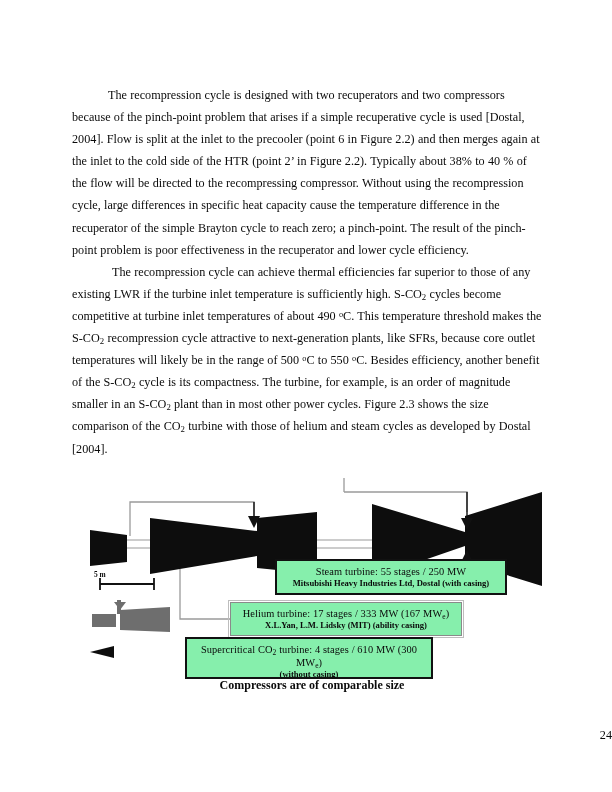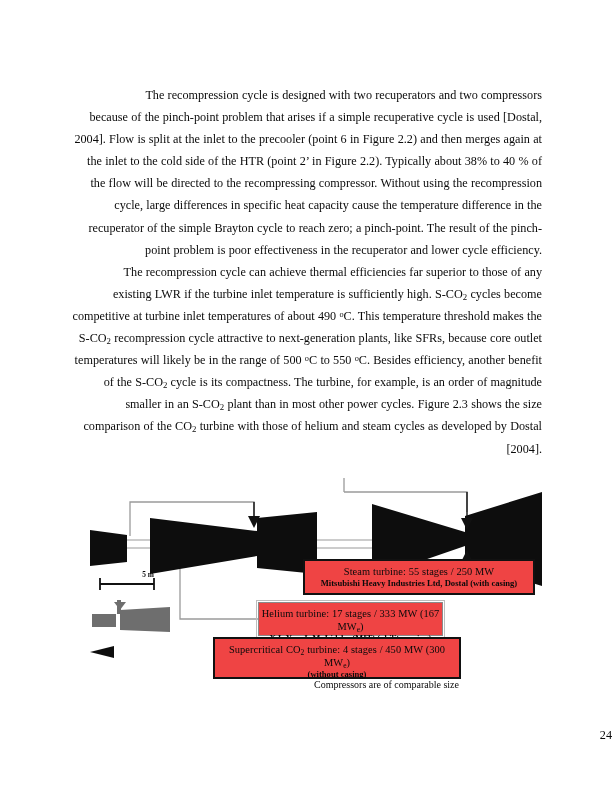--- a/index.html
+++ b/index.html
@@ -24,21 +24,21 @@
   .content {
     position: absolute;
     left: 72px;
     top: 84px;
     width: 470px;
   }
   p.body-par {
     margin: 0 0 0 0;
     font-size: 12.2px;
     line-height: 22.1px;
-    text-align: right;
+    text-align: left;
     text-indent: 36px;
     word-spacing: 0.2px;
   }
   p.body-par.tight-indent {
     text-indent: 40px;
   }
   sub {
     font-size: 0.72em;
     vertical-align: -0.22em;
     line-height: 0;
@@ -68,37 +68,36 @@
     left: 0;
     top: 207px;
     width: 470px;
     text-align: center;
     font-size: 12.2px;
     line-height: 18px;
   }
 
   .lbl-box {
     position: absolute;
-    background: #ef4444;
+    background: #86efac;
     box-sizing: border-box;
     text-align: center;
-    margin-left: 28px;
   }
   .lbl-box.steam {
     left: 203px;
     top: 85px;
     width: 232px;
     height: 36px;
     border: 2.2px solid #111111;
     padding-top: 4px;
   }
   .lbl-box.helium {
     left: 158px;
     top: 128px;
-    width: 185px;
+    width: 232px;
     height: 34px;
     border: 1px solid #8a8a8a;
     outline: 1px solid #bdbdbd;
     outline-offset: 1px;
     padding-top: 4px;
   }
   .lbl-box.sco2 {
     left: 113px;
     top: 163px;
     width: 248px;
@@ -110,32 +109,32 @@
     font-size: 10.4px;
     line-height: 13px;
     letter-spacing: 0.1px;
   }
   .lbl-l2 {
     font-size: 8.6px;
     line-height: 11.5px;
     font-weight: bold;
   }
   .lbl-l3 {
-    font-size: 10px;
+    font-size: 12px;
     line-height: 10.5px;
-    font-weight: normal;
-    text-align: right;
+    font-weight: bold;
+    text-align: center;
     padding-left: 6px;
   }
   .scale-label {
     position: absolute;
     left: 22px;
     top: 96px;
     width: 60px;
-    text-align: right;
+    text-align: left;
     font-size: 7.4px;
     font-weight: bold;
   }
 </style>
 </head>
 <body>
 
 <div class="page">
   <div class="content">
 
@@ -200,21 +199,21 @@
         <div class="lbl-l1">Steam turbine: 55 stages / 250 MW</div>
         <div class="lbl-l2">Mitsubishi Heavy Industries Ltd, Dostal (with casing)</div>
       </div>
 
       <div class="lbl-box helium">
         <div class="lbl-l1"><span>Helium turbine:  17 stages / 333 MW (167 MW</span><sub>e</sub><span>)</span></div>
         <div class="lbl-l2">X.L.Yan, L.M. Lidsky (MIT) (ability casing)</div>
       </div>
 
       <div class="lbl-box sco2">
-        <div class="lbl-l1"><span>Supercritical CO</span><sub>2</sub><span> turbine: 4 stages / 450 MW (300 MW</span><sub>e</sub><span>)</span></div>
+        <div class="lbl-l1"><span>Supercritical CO</span><sub>2</sub><span> turbine: 4 stages / 610 MW (300 MW</span><sub>e</sub><span>)</span></div>
         <div class="lbl-l2">(without casing)</div>
         <div class="lbl-l3">Compressors are of comparable size</div>
       </div>
 
     </div>
 
 
   </div>
 
   <div style="position:absolute; left:0; top:728px; width:612px; text-align:right; font-size:12.2px;">24</div>

